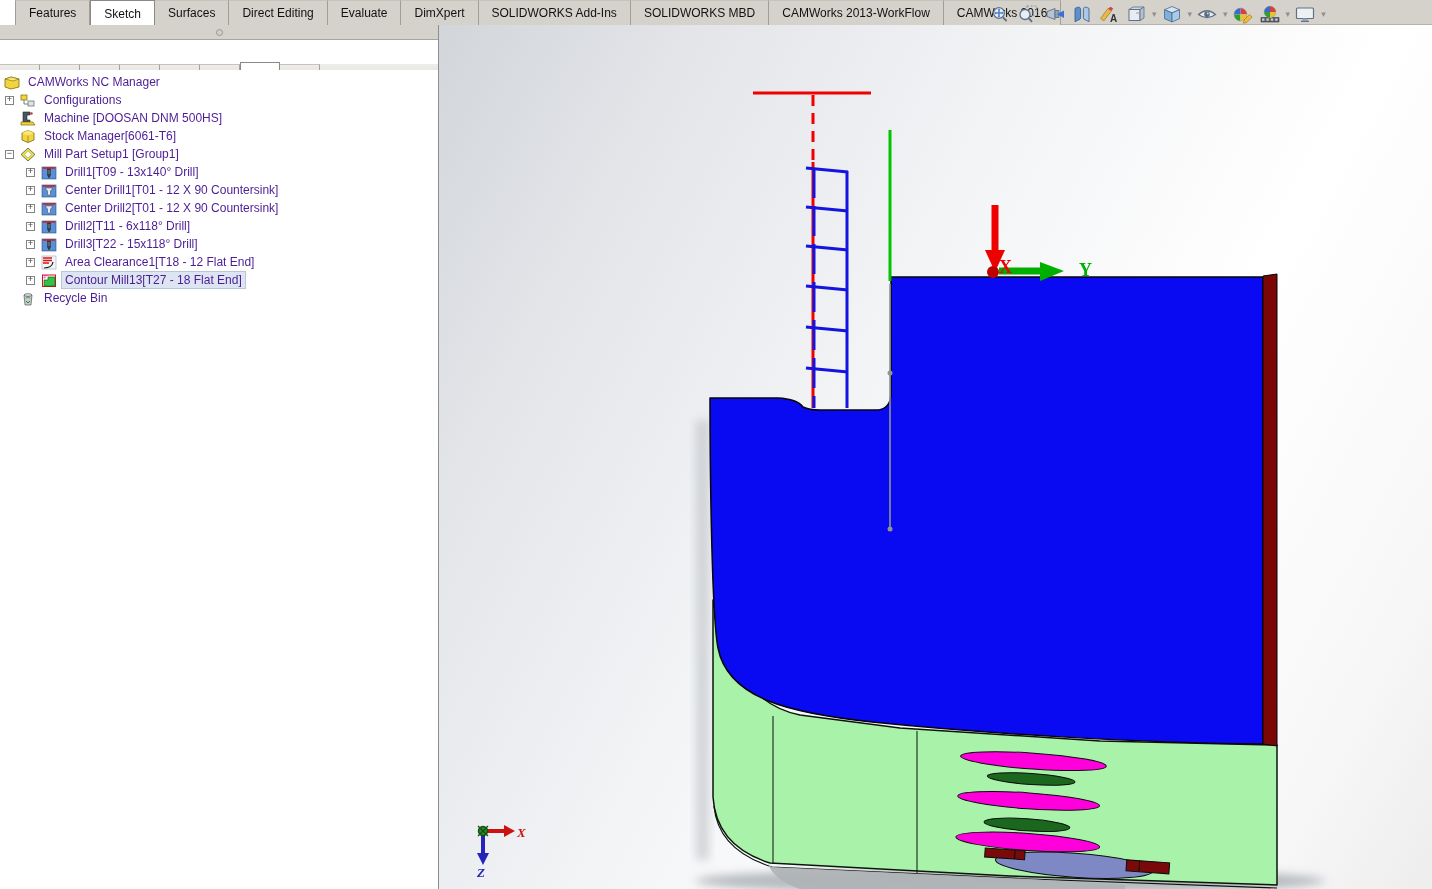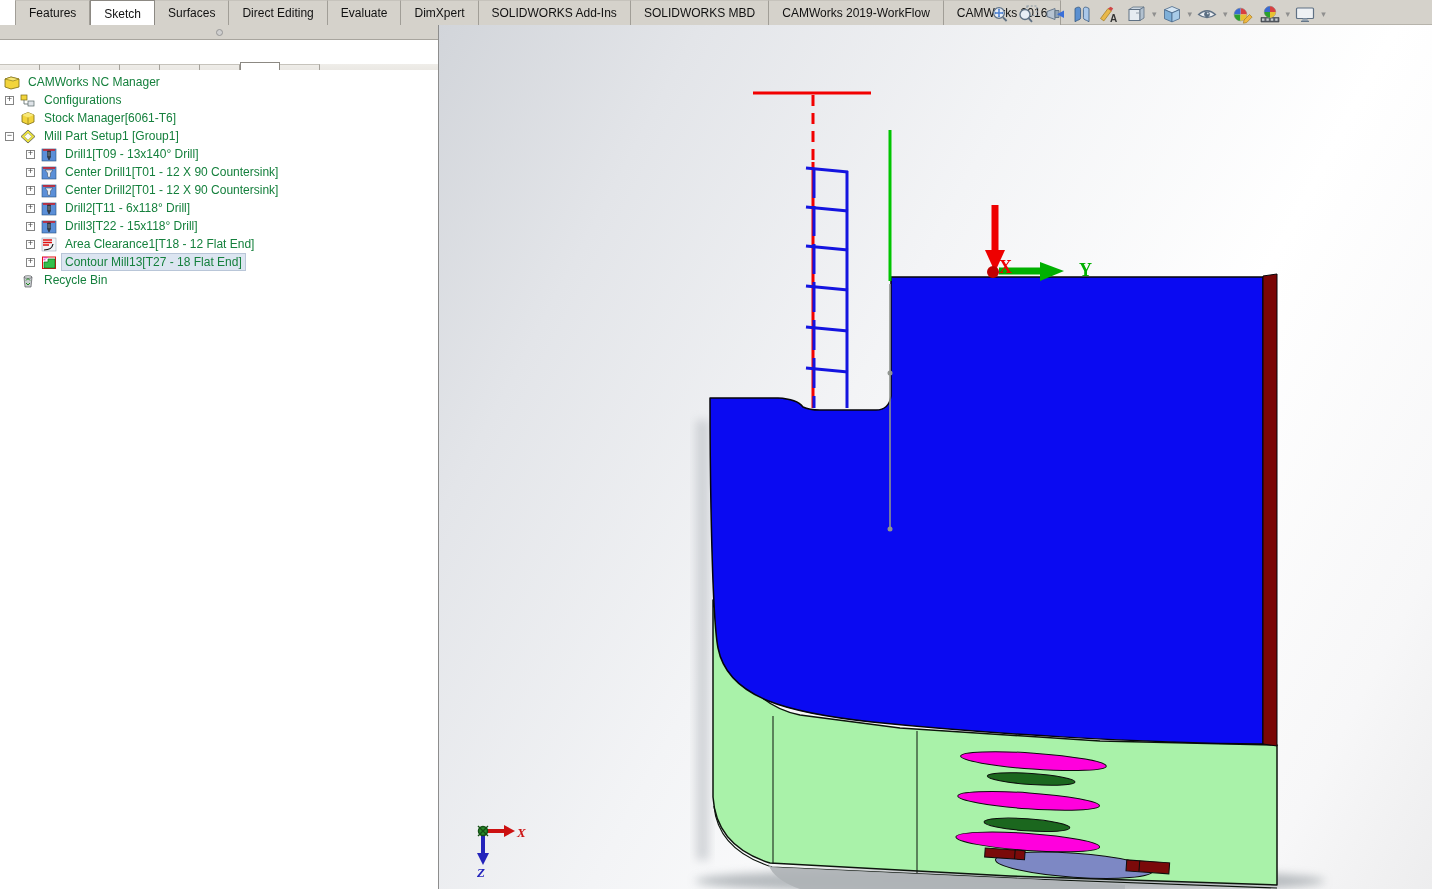--- a/index.html
+++ b/index.html
@@ -66,21 +66,21 @@
   .trow.lvl1 { padding-left:5px; }
   .trow.lvl2 { padding-left:26px; }
   .toggle {
     width:9px; height:9px; border:1px solid #848484; background:#fff;
     font-size:9px; line-height:7px; text-align:center; color:#444;
     margin-right:6px; flex:none; font-family:"Liberation Mono", monospace;
   }
   .toggle-spacer { width:15px; flex:none; }
   .ticon { width:16px; height:15px; margin-right:5px; flex:none; }
   .ticon svg { width:16px; height:15px; display:block; }
-  .tlabel { padding:0 3px; color:#15803d; line-height:16px; }
+  .tlabel { padding:0 3px; color:#4c1d95; line-height:16px; }
   .tlabel.selected { background:#dce5f1; outline:1px solid #b9c6d8; }
 
   
   .vborder { position:absolute; left:438px; top:25px; bottom:0; width:1px; background:#8d8d8d; }
   .vhandle {
     position:absolute; left:439px; top:424px; width:9px; height:38px;
     background:#f3f3f3; border:1px solid #8d8d8d; border-left:none;
     border-radius:0 4px 4px 0;
   }
   .vhandle .dot {
@@ -118,21 +118,21 @@
       <div class="rtab">
         <span>DimXpert</span>
       </div>
       <div class="rtab">
         <span>SOLIDWORKS Add-Ins</span>
       </div>
       <div class="rtab">
         <span>SOLIDWORKS MBD</span>
       </div>
       <div class="rtab">
-        <span>CAMWorks 2019-WorkFlow</span>
+        <span>CAMWorks 2013-WorkFlow</span>
       </div>
       <div class="rtab">
         <span>CAMWorks 2016</span>
       </div>
     </div>
   <div class="headsup" id="headsup">
       <div class="hbtn">
         <span class="hicon">
           <svg viewBox="0 0 22 19">
             <circle cx="9" cy="8" r="5.4" fill="#e8eef5" stroke="#5f7184" stroke-width="1.3"></circle>
@@ -340,20 +340,31 @@
       <div class="trow lvl1">
         <span class="toggle">+</span>
         <span class="ticon">
           <svg viewBox="0 0 16 15">
             <rect x="1" y="2" width="6" height="5" fill="#f2d43c" stroke="#7a6a10" stroke-width="0.7"></rect>
             <rect x="8" y="8" width="6" height="5" fill="#dfe3e8" stroke="#566" stroke-width="0.7"></rect>
             <path d="M4 7v4h4" fill="none" stroke="#566" stroke-width="0.8"></path>
           </svg>
         </span>
         <span class="tlabel">Configurations</span>
+      </div>
+      <div class="trow lvl1">
+        <span class="toggle-spacer"></span>
+        <span class="ticon">
+          <svg viewBox="0 0 16 15">
+            <path d="M3 1h7v3H7v5h3v2H3z" fill="#4a5560" stroke="#222" stroke-width="0.6"></path>
+            <circle cx="11.5" cy="2.5" r="1.2" fill="#d03030"></circle>
+            <path d="M1 11h12l2 3H1z" fill="#f2d43c" stroke="#7a6a10" stroke-width="0.7"></path>
+          </svg>
+        </span>
+        <span class="tlabel">Machine [DOOSAN DNM 500HS]</span>
       </div>
       <div class="trow lvl1">
         <span class="toggle-spacer"></span>
         <span class="ticon">
           <svg viewBox="0 0 16 15">
             <path d="M2 4l6-2.5L14 4v7l-6 2.5L2 11z" fill="#f2d43c" stroke="#7a6a10" stroke-width="0.8"></path>
             <path d="M2 4l6-2.5L14 4 8 6.5z" fill="#f8e878"></path>
             <path d="M8 6.5v7" stroke="#7a6a10" stroke-width="0.6"></path>
           </svg>
         </span>

